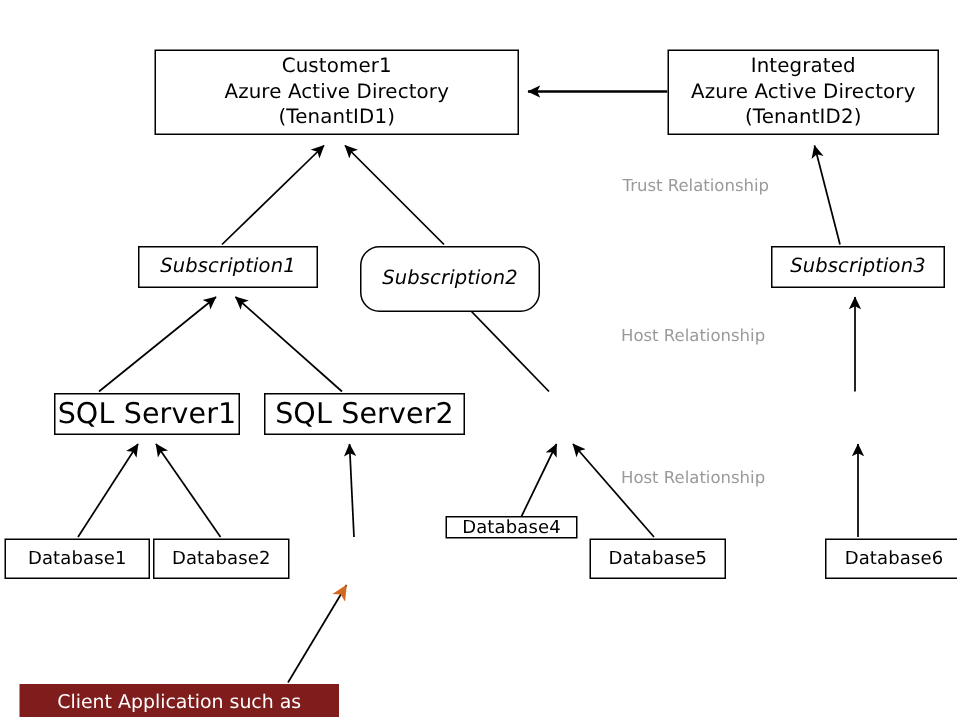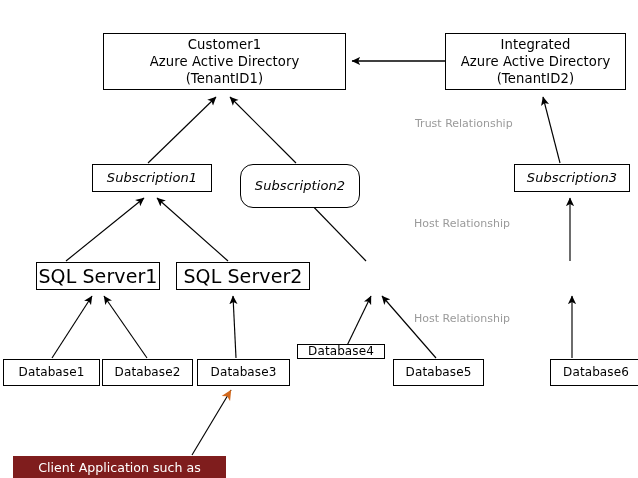--- a/index.html
+++ b/index.html
@@ -135,23 +135,20 @@
 
 
   <div class="node db" style="left:3px;top:331px;width:97px;height:27px;">
     <span class="lbl">Database1</span>
   </div>
 
   <div class="node db" style="left:102px;top:331px;width:91px;height:27px;">
     <span class="lbl">Database2</span>
   </div>
 
-  <div class="node db" style="left:197px;top:331px;width:93px;height:27px;">
-    <span class="lbl">Database3</span>
-  </div>
 
   <div class="node db" style="left:297px;top:316px;width:88px;height:15px;">
     <span class="lbl">Database4</span>
   </div>
 
   <div class="node db" style="left:393px;top:331px;width:91px;height:27px;">
     <span class="lbl">Database5</span>
   </div>
 
   <div class="node db" style="left:550px;top:331px;width:92px;height:27px;">

